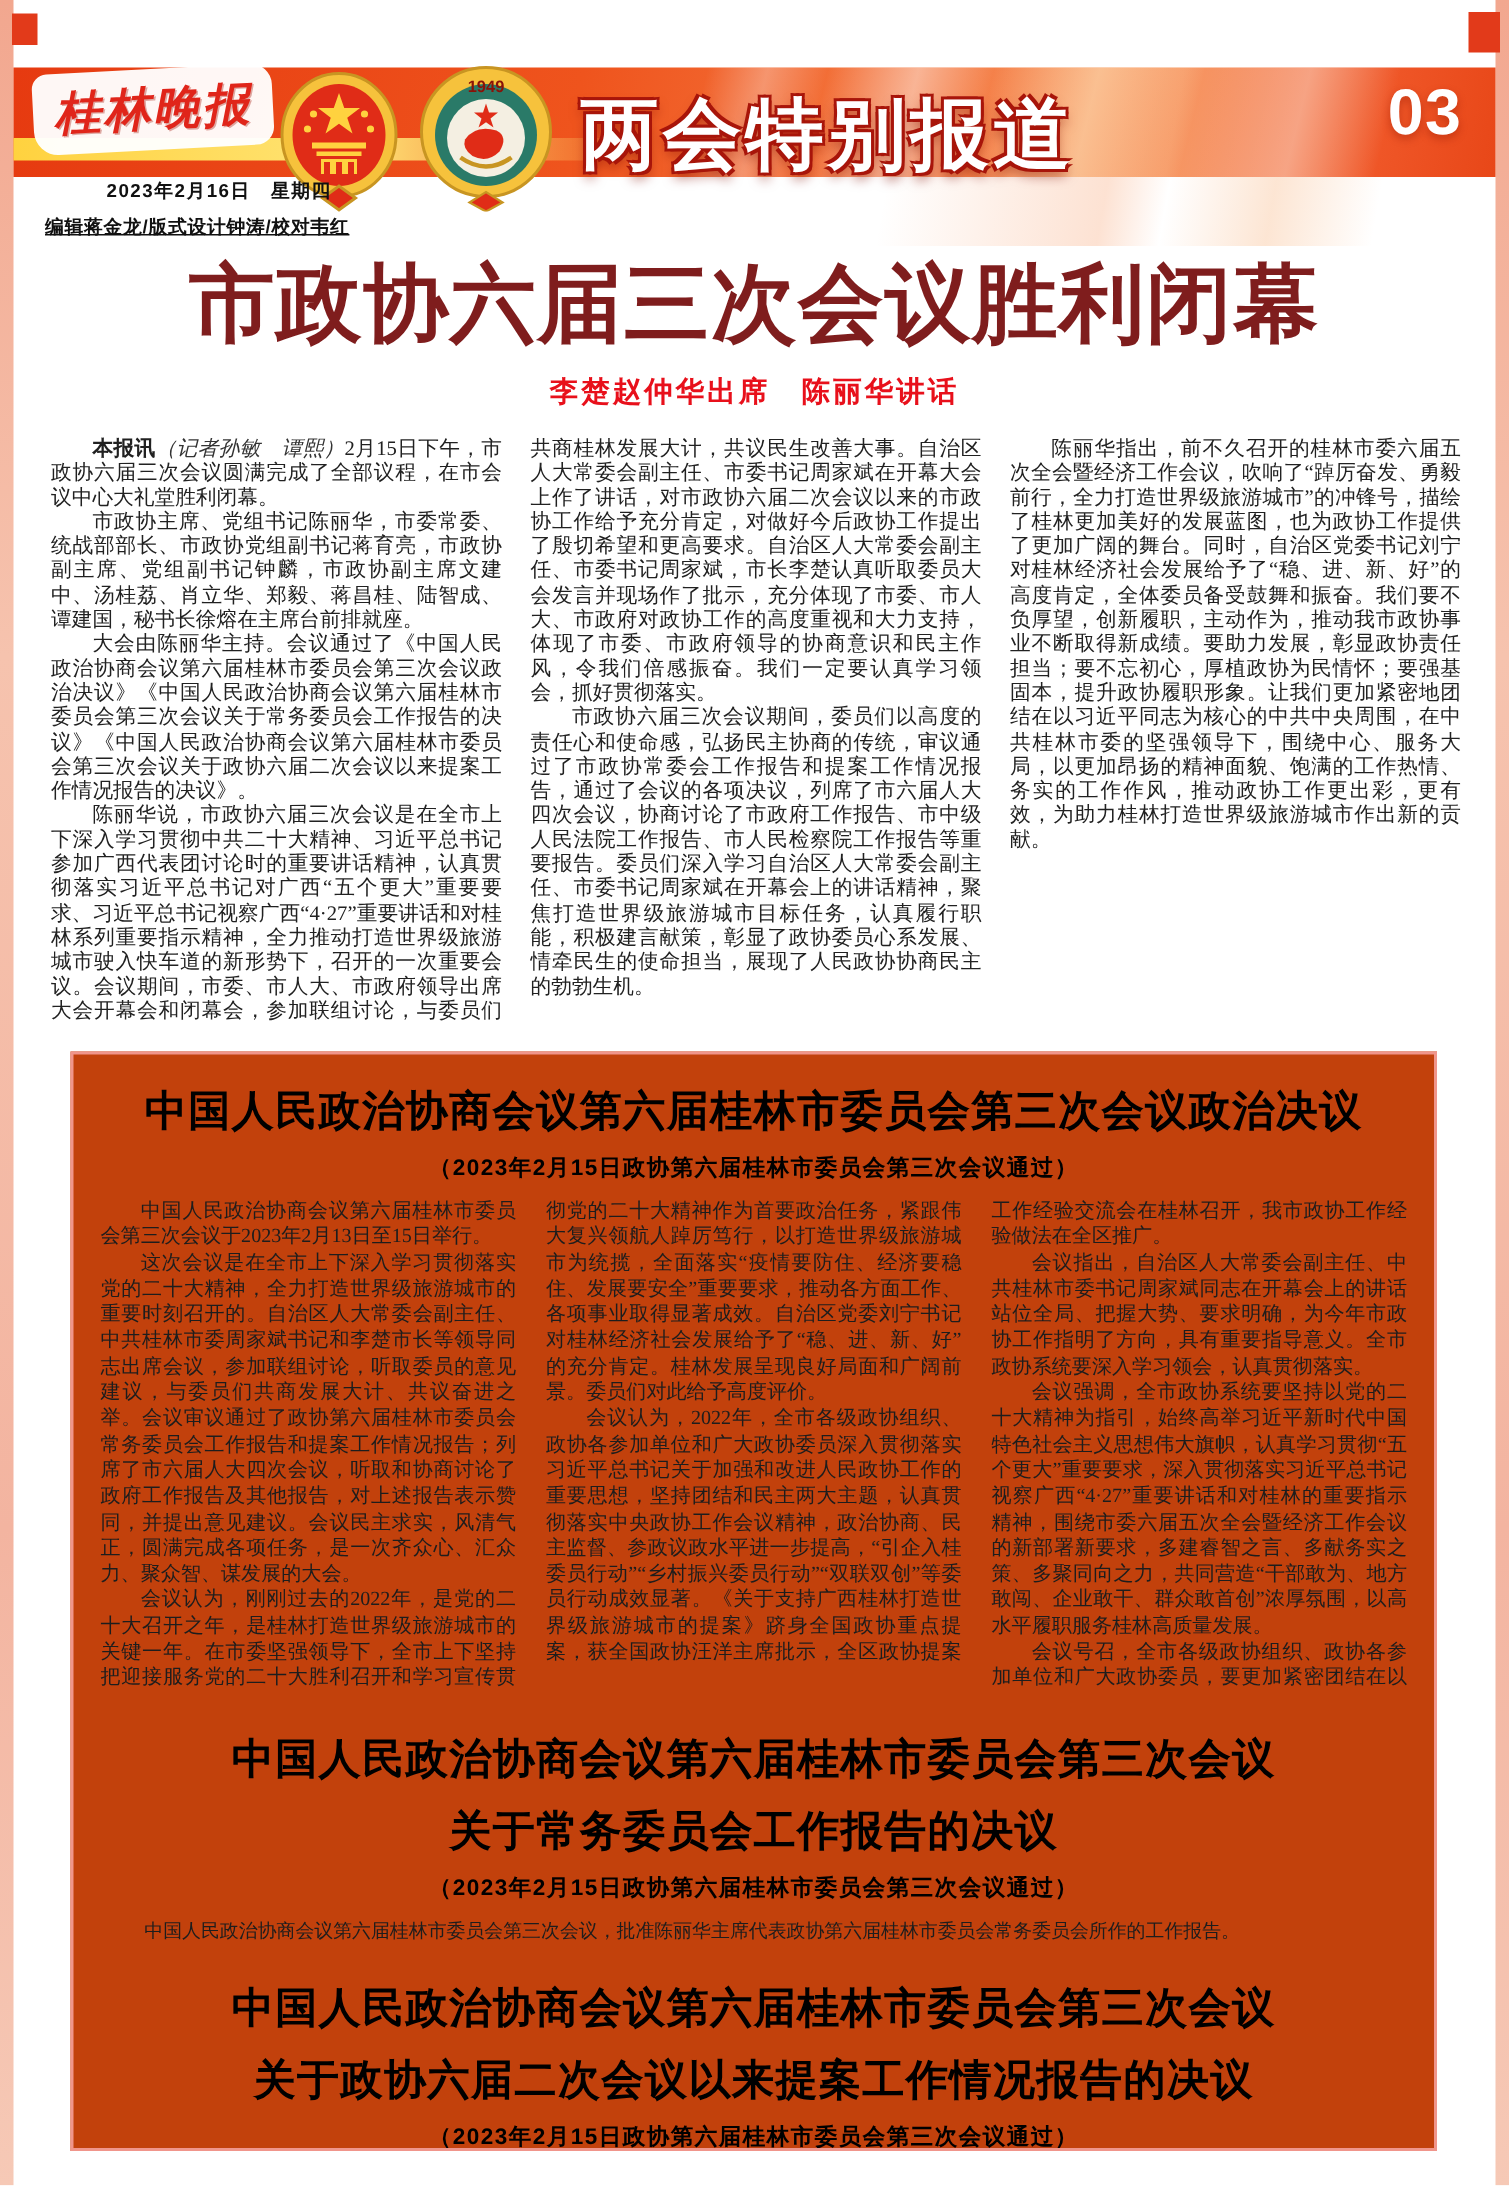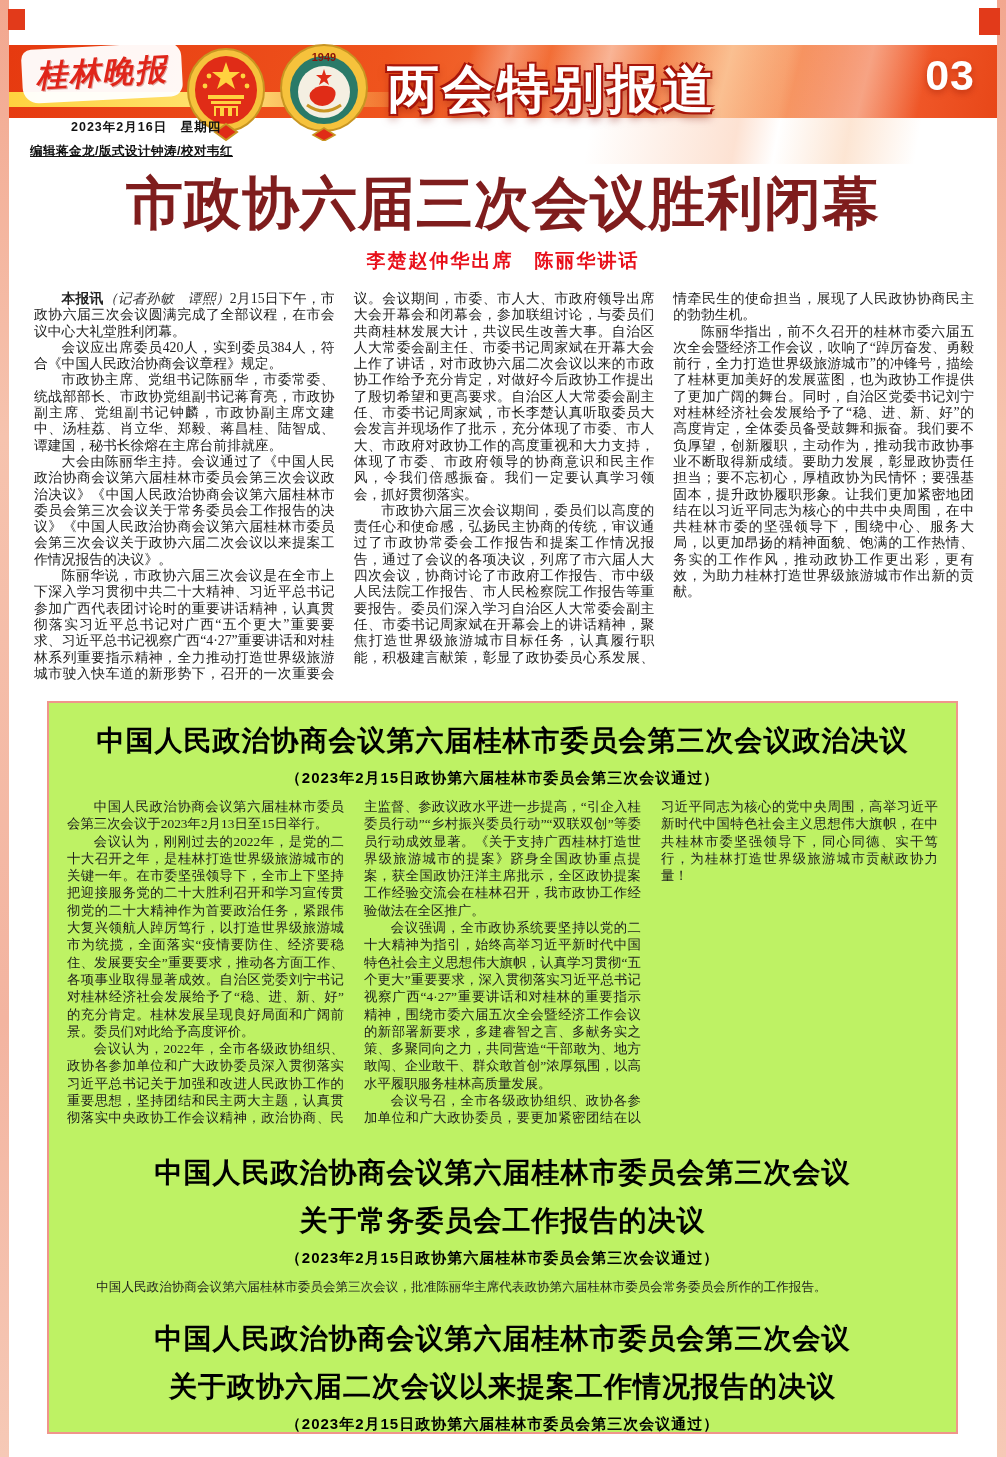--- a/index.html
+++ b/index.html
@@ -79,21 +79,21 @@
     column-count:3;column-gap:19px;column-fill:auto;overflow:hidden;
     font-size:13.8px;line-height:16.3px;text-align:justify;color:#212121;
   }
   .article-cols p{margin:0;text-indent:2em;}
   .intro-label{font-weight:bold;font-family:"Liberation Sans", sans-serif;}
   .byline{font-style:italic;color:#333;}
 
   
   .res-box{
     position:absolute;left:47px;top:701px;width:911px;height:733px;z-index:4;
-    border:2px solid #f0958b;box-sizing:border-box;background:#bef264;
+    border:2px solid #f0958b;box-sizing:border-box;background:#c2410c;
     padding:10px 18px 0 18px;overflow:hidden;
   }
   .res-title{
     margin:8px 0 0 0;text-align:center;color:#000;
     font-family:"Liberation Sans", sans-serif;font-weight:900;
     font-size:28px;line-height:40px;letter-spacing:1px;
   }
   .res-passed{
     margin:8px 0 10px 0;text-align:center;color:#000;
     font-family:"Liberation Sans", sans-serif;font-weight:700;font-size:15px;letter-spacing:1px;
@@ -159,36 +159,37 @@
   <div class="dateline">
     <div class="date">2023年2月16日　星期四</div>
     <div class="staff">编辑蒋金龙/版式设计钟涛/校对韦红</div>
   </div>
 
   <h1 class="headline">市政协六届三次会议胜利闭幕</h1>
   <h2 class="subhead">李楚赵仲华出席　陈丽华讲话</h2>
 
   <section class="article-cols">
     <p><span class="intro-label">本报讯</span><span class="byline">（记者孙敏　谭熙）</span><span>2月15日下午，市政协六届三次会议圆满完成了全部议程，在市会议中心大礼堂胜利闭幕。</span></p>
-    <p>会议应出席委员420人，实到委员384人，符合《中国人民政治协商会议章程》规定。</p>
     <p>市政协主席、党组书记陈丽华，市委常委、统战部部长、市政协党组副书记蒋育亮，市政协副主席、党组副书记钟麟，市政协副主席文建中、汤桂荔、肖立华、郑毅、蒋昌桂、陆智成、谭建国，秘书长徐熔在主席台前排就座。</p>
     <p>大会由陈丽华主持。会议通过了《中国人民政治协商会议第六届桂林市委员会第三次会议政治决议》《中国人民政治协商会议第六届桂林市委员会第三次会议关于常务委员会工作报告的决议》《中国人民政治协商会议第六届桂林市委员会第三次会议关于政协六届二次会议以来提案工作情况报告的决议》。</p>
     <p>陈丽华说，市政协六届三次会议是在全市上下深入学习贯彻中共二十大精神、习近平总书记参加广西代表团讨论时的重要讲话精神，认真贯彻落实习近平总书记对广西“五个更大”重要要求、习近平总书记视察广西“4·27”重要讲话和对桂林系列重要指示精神，全力推动打造世界级旅游城市驶入快车道的新形势下，召开的一次重要会议。会议期间，市委、市人大、市政府领导出席大会开幕会和闭幕会，参加联组讨论，与委员们共商桂林发展大计，共议民生改善大事。自治区人大常委会副主任、市委书记周家斌在开幕大会上作了讲话，对市政协六届二次会议以来的市政协工作给予充分肯定，对做好今后政协工作提出了殷切希望和更高要求。自治区人大常委会副主任、市委书记周家斌，市长李楚认真听取委员大会发言并现场作了批示，充分体现了市委、市人大、市政府对政协工作的高度重视和大力支持，体现了市委、市政府领导的协商意识和民主作风，令我们倍感振奋。我们一定要认真学习领会，抓好贯彻落实。</p>
     <p>市政协六届三次会议期间，委员们以高度的责任心和使命感，弘扬民主协商的传统，审议通过了市政协常委会工作报告和提案工作情况报告，通过了会议的各项决议，列席了市六届人大四次会议，协商讨论了市政府工作报告、市中级人民法院工作报告、市人民检察院工作报告等重要报告。委员们深入学习自治区人大常委会副主任、市委书记周家斌在开幕会上的讲话精神，聚焦打造世界级旅游城市目标任务，认真履行职能，积极建言献策，彰显了政协委员心系发展、情牵民生的使命担当，展现了人民政协协商民主的勃勃生机。</p>
     <p>陈丽华指出，前不久召开的桂林市委六届五次全会暨经济工作会议，吹响了“踔厉奋发、勇毅前行，全力打造世界级旅游城市”的冲锋号，描绘了桂林更加美好的发展蓝图，也为政协工作提供了更加广阔的舞台。同时，自治区党委书记刘宁对桂林经济社会发展给予了“稳、进、新、好”的高度肯定，全体委员备受鼓舞和振奋。我们要不负厚望，创新履职，主动作为，推动我市政协事业不断取得新成绩。要助力发展，彰显政协责任担当；要不忘初心，厚植政协为民情怀；要强基固本，提升政协履职形象。让我们更加紧密地团结在以习近平同志为核心的中共中央周围，在中共桂林市委的坚强领导下，围绕中心、服务大局，以更加昂扬的精神面貌、饱满的工作热情、务实的工作作风，推动政协工作更出彩，更有效，为助力桂林打造世界级旅游城市作出新的贡献。</p>
 
   </section>
 
   <section class="res-box">
     <h3 class="res-title">中国人民政治协商会议第六届桂林市委员会第三次会议政治决议</h3>
     <div class="res-passed">（2023年2月15日政协第六届桂林市委员会第三次会议通过）</div>
     <div class="res-cols">
       <p>中国人民政治协商会议第六届桂林市委员会第三次会议于2023年2月13日至15日举行。</p>
+      <p>这次会议是在全市上下深入学习贯彻落实党的二十大精神，全力打造世界级旅游城市的重要时刻召开的。自治区人大常委会副主任、中共桂林市委周家斌书记和李楚市长等领导同志出席会议，参加联组讨论，听取委员的意见建议，与委员们共商发展大计、共议奋进之举。会议审议通过了政协第六届桂林市委员会常务委员会工作报告和提案工作情况报告；列席了市六届人大四次会议，听取和协商讨论了政府工作报告及其他报告，对上述报告表示赞同，并提出意见建议。会议民主求实，风清气正，圆满完成各项任务，是一次齐众心、汇众力、聚众智、谋发展的大会。</p>
       <p>会议认为，刚刚过去的2022年，是党的二十大召开之年，是桂林打造世界级旅游城市的关键一年。在市委坚强领导下，全市上下坚持把迎接服务党的二十大胜利召开和学习宣传贯彻党的二十大精神作为首要政治任务，紧跟伟大复兴领航人踔厉笃行，以打造世界级旅游城市为统揽，全面落实“疫情要防住、经济要稳住、发展要安全”重要要求，推动各方面工作、各项事业取得显著成效。自治区党委刘宁书记对桂林经济社会发展给予了“稳、进、新、好”的充分肯定。桂林发展呈现良好局面和广阔前景。委员们对此给予高度评价。</p>
       <p>会议认为，2022年，全市各级政协组织、政协各参加单位和广大政协委员深入贯彻落实习近平总书记关于加强和改进人民政协工作的重要思想，坚持团结和民主两大主题，认真贯彻落实中央政协工作会议精神，政治协商、民主监督、参政议政水平进一步提高，“引企入桂委员行动”“乡村振兴委员行动”“双联双创”等委员行动成效显著。《关于支持广西桂林打造世界级旅游城市的提案》跻身全国政协重点提案，获全国政协汪洋主席批示，全区政协提案工作经验交流会在桂林召开，我市政协工作经验做法在全区推广。</p>
+      <p>会议指出，自治区人大常委会副主任、中共桂林市委书记周家斌同志在开幕会上的讲话站位全局、把握大势、要求明确，为今年市政协工作指明了方向，具有重要指导意义。全市政协系统要深入学习领会，认真贯彻落实。</p>
       <p>会议强调，全市政协系统要坚持以党的二十大精神为指引，始终高举习近平新时代中国特色社会主义思想伟大旗帜，认真学习贯彻“五个更大”重要要求，深入贯彻落实习近平总书记视察广西“4·27”重要讲话和对桂林的重要指示精神，围绕市委六届五次全会暨经济工作会议的新部署新要求，多建睿智之言、多献务实之策、多聚同向之力，共同营造“干部敢为、地方敢闯、企业敢干、群众敢首创”浓厚氛围，以高水平履职服务桂林高质量发展。</p>
       <p>会议号召，全市各级政协组织、政协各参加单位和广大政协委员，要更加紧密团结在以习近平同志为核心的党中央周围，高举习近平新时代中国特色社会主义思想伟大旗帜，在中共桂林市委坚强领导下，同心同德、实干笃行，为桂林打造世界级旅游城市贡献政协力量！</p>
     </div>
 
     <div class="gap-lg"></div>
     <h3 class="res-title">中国人民政治协商会议第六届桂林市委员会第三次会议</h3>
     <h3 class="res-title">关于常务委员会工作报告的决议</h3>
     <div class="res-passed">（2023年2月15日政协第六届桂林市委员会第三次会议通过）</div>
     <p class="res-para">中国人民政治协商会议第六届桂林市委员会第三次会议，批准陈丽华主席代表政协第六届桂林市委员会常务委员会所作的工作报告。</p>
 

